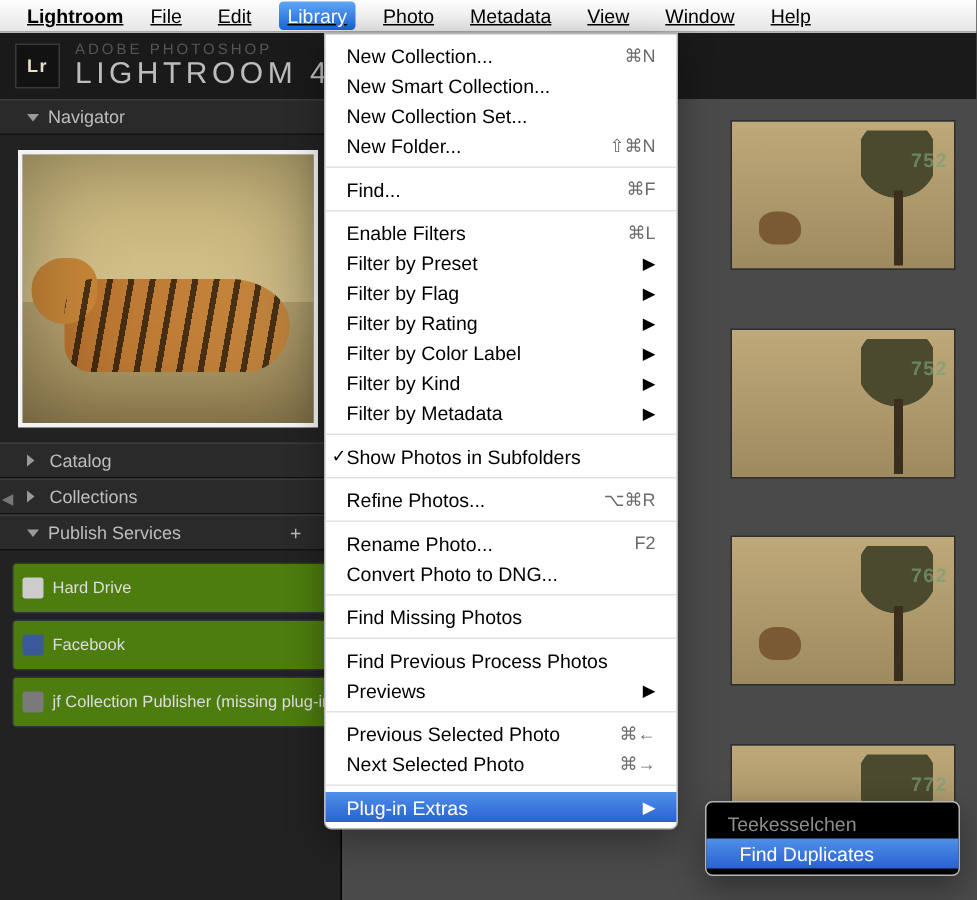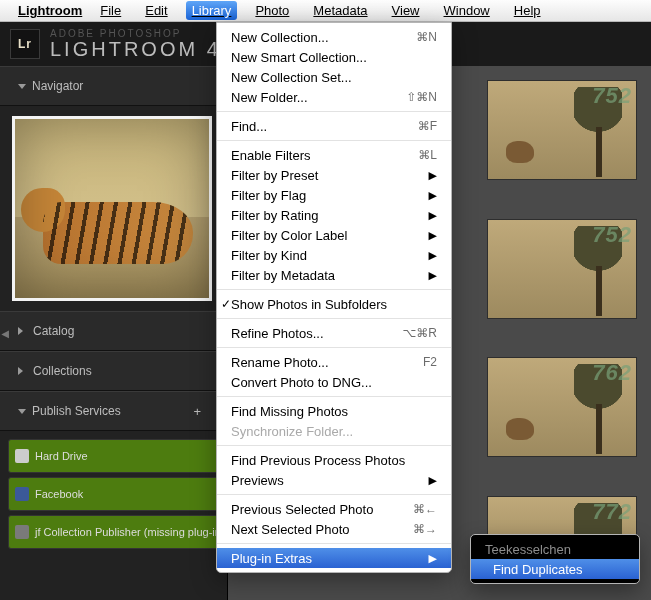--- a/index.html
+++ b/index.html
@@ -17,21 +17,21 @@
   .lr-badge { width:30px; height:30px; background:#121212; border:1px solid #3a3a3a; color:#e7dfc7; font-size:12px; font-weight:bold; display:flex; align-items:center; justify-content:center; letter-spacing:1px; }
   .lr-title-block { margin-left:10px; color:#6a6a6a; line-height:1; }
   .lr-title-small { font-size:10px; letter-spacing:2px; color:#555; }
   .lr-title-big { font-size:20px; letter-spacing:3px; color:#bcbcbc; font-weight:300; }
 
   
   .workspace { display:flex; height:calc(600px - 22px - 44px); }
   .sidebar { width:228px; background:#222; border-right:1px solid #000; position:relative; }
   .collapser { position:absolute; left:0; top:50%; transform:translateY(-50%); width:10px; height:20px; color:#777; font-size:10px; display:flex; align-items:center; justify-content:center; }
 
-  .panel-header { display:flex; align-items:center; height:40px; padding:0 26px 0 18px; font-size:12px; color:#bdbdbd; background:#2a2a2a; border-top:1px solid #3a3a3a; border-bottom:1px solid #111; }
+  .panel-header { display:flex; align-items:center; height:24px; padding:0 26px 0 18px; font-size:12px; color:#bdbdbd; background:#2a2a2a; border-top:1px solid #3a3a3a; border-bottom:1px solid #111; }
   .panel-header .tri { width:0;height:0;border-left:4px solid transparent;border-right:4px solid transparent;border-top:5px solid #9a9a9a; margin-right:6px;}
   .panel-header.collapsed .tri { border-top:none; border-left:5px solid #9a9a9a; border-top:4px solid transparent; border-bottom:4px solid transparent; }
 
   .nav-preview { padding:10px 12px; background:#222; }
   .nav-preview .img {
     width:200px; height:185px; border:3px solid #f3f3f3; position:relative; overflow:hidden;
     background:
       linear-gradient(to bottom, #c7b47a 0%, #d2c08a 55%, #b9a574 55%, #9e8a58 100%);
   }
   
@@ -61,21 +61,21 @@
   .pub-icon.fl::before { content:""; position:absolute; left:2px; top:4px; width:4px;height:4px;background:#0063dc;border-radius:50%; }
   .pub-icon.fl::after { content:""; position:absolute; right:2px; top:4px; width:4px;height:4px;background:#ff0084;border-radius:50%; }
   .pub-icon.jf { background:#7a7a7a; }
   .publish-plus { margin-left:auto; color:#bbb; font-size:13px; }
   
   .grid-wrap { position:absolute; top:66px; left:228px; right:0; bottom:0; padding:14px; display:grid; grid-template-columns:1fr; gap:18px; overflow:hidden;}
   .thumb { width:150px; height:100px; justify-self:end; position:relative; border:1px solid #2e2e2e; background:linear-gradient(#bfa97a,#9d8a5f); overflow:hidden;}
   .thumb .tree { position:absolute; right:14px; top:6px; width:48px; height:60px; background:radial-gradient(circle at 50% 30%, #4b4a2e 0 55%, transparent 56%); }
   .thumb .tree::after{content:"";position:absolute;left:22px;top:40px;width:6px;height:50px;background:#3a2f1d;}
   .thumb.deer::before { content:""; position:absolute; left:18px; bottom:16px; width:28px; height:22px; background:#7a5a34; border-radius:40% 50% 40% 40%; }
-  .thumb .wm { position:absolute; right:4px; top:2px; color:rgba(120,160,120,.7); font-size:22px; font-weight:bold; letter-spacing:1px;font-style:italic;}
+  .thumb .wm { position:absolute; right:4px; top:18px; color:rgba(120,160,120,.7); font-size:13px; font-weight:bold; letter-spacing:1px;}
   .thumb:nth-child(4) { height:70px; }
 
   
   .menu {
     position:absolute; top:22px; left:216px; width:236px;
     background:#fff; border:1px solid #b5b5b5; border-radius:0 0 5px 5px;
     box-shadow:0 8px 24px rgba(0,0,0,.35);
     font-size:13px; color:#000; padding:4px 0;
   }
   .menu .row { display:flex; align-items:center; height:20px; padding:0 14px; position:relative; white-space:nowrap;}
@@ -250,23 +250,20 @@
       <span>Rename Photo...</span>
       <span class="shortcut">F2</span>
     </div>
     <div class="row">
       <span>Convert Photo to DNG...</span>
     </div>
     <hr>
     <div class="row">
       <span>Find Missing Photos</span>
     </div>
-    <div class="row disabled">
-      <span>Synchronize Folder...</span>
-    </div>
     <hr>
     <div class="row">
       <span>Find Previous Process Photos</span>
     </div>
     <div class="row">
       <span>Previews</span>
       <span class="sub">▶</span>
     </div>
     <hr>
     <div class="row">

